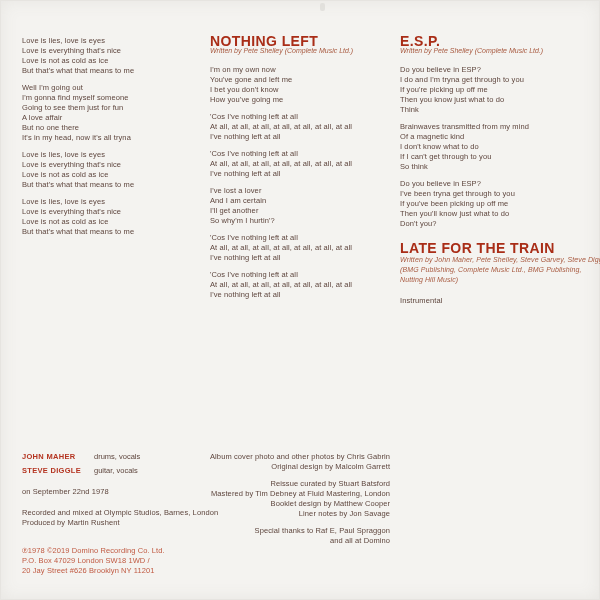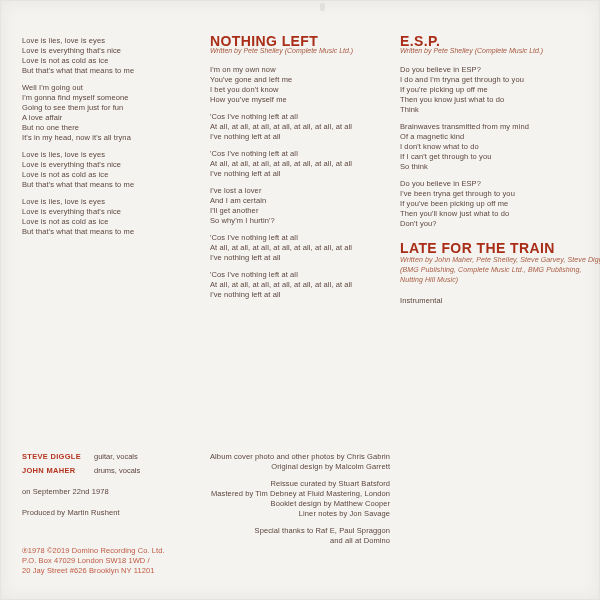--- a/index.html
+++ b/index.html
@@ -95,21 +95,21 @@
     </div>
 
   <div class="abs" style="left:210px;top:36px;">
     <div class="song-title">NOTHING LEFT</div>
     <div class="song-credit">Written by Pete Shelley (Complete Music Ltd.)</div>
     <div>
         <div class="stanza">
           <div class="line">I'm on my own now</div>
           <div class="line">You've gone and left me</div>
           <div class="line">I bet you don't know</div>
-          <div class="line">How you've myself me</div>
+          <div class="line">How you've going me</div>
         </div>
         <div class="stanza">
           <div class="line">'Cos I've nothing left at all</div>
           <div class="line">At all, at all, at all, at all, at all, at all, at all</div>
           <div class="line">I've nothing left at all</div>
         </div>
         <div class="stanza">
           <div class="line">'Cos I've nothing left at all</div>
           <div class="line">At all, at all, at all, at all, at all, at all, at all</div>
           <div class="line">I've nothing left at all</div>
@@ -166,27 +166,28 @@
           <div class="line">Written by John Maher, Pete Shelley, Steve Garvey, Steve Diggle</div>
           <div class="line">(BMG Publishing, Complete Music Ltd., BMG Publishing,</div>
           <div class="line">Nutting Hill Music)</div>
         </div>
       <div class="line block-gap">Instrumental</div>
     </div>
   </div>
 
   <div class="abs" style="left:22px;top:448px;">
     <div>
+        <div class="member-row"><span class="member-name">JOHN MAHER</span><span class="member-role">drums, vocals</span></div>
         <div class="member-row"><span class="member-name">STEVE DIGGLE</span><span class="member-role">guitar, vocals</span></div>
-        <div class="member-row"><span class="member-name">JOHN MAHER</span><span class="member-role">drums, vocals</span></div>
       </div>
     <div class="block-gap">
         <div class="line">on September 22nd 1978</div>
       </div>
     <div class="block-gap">
+        <div class="line">Recorded and mixed at Olympic Studios, Barnes, London</div>
         <div class="line">Produced by Martin Rushent</div>
       </div>
   </div>
 
   <div class="abs" style="left:210px;top:452px;text-align:right;">
       <div class="stanza">
         <div class="line">Album cover photo and other photos by Chris Gabrin</div>
         <div class="line">Original design by Malcolm Garrett</div>
       </div>
       <div class="stanza">

